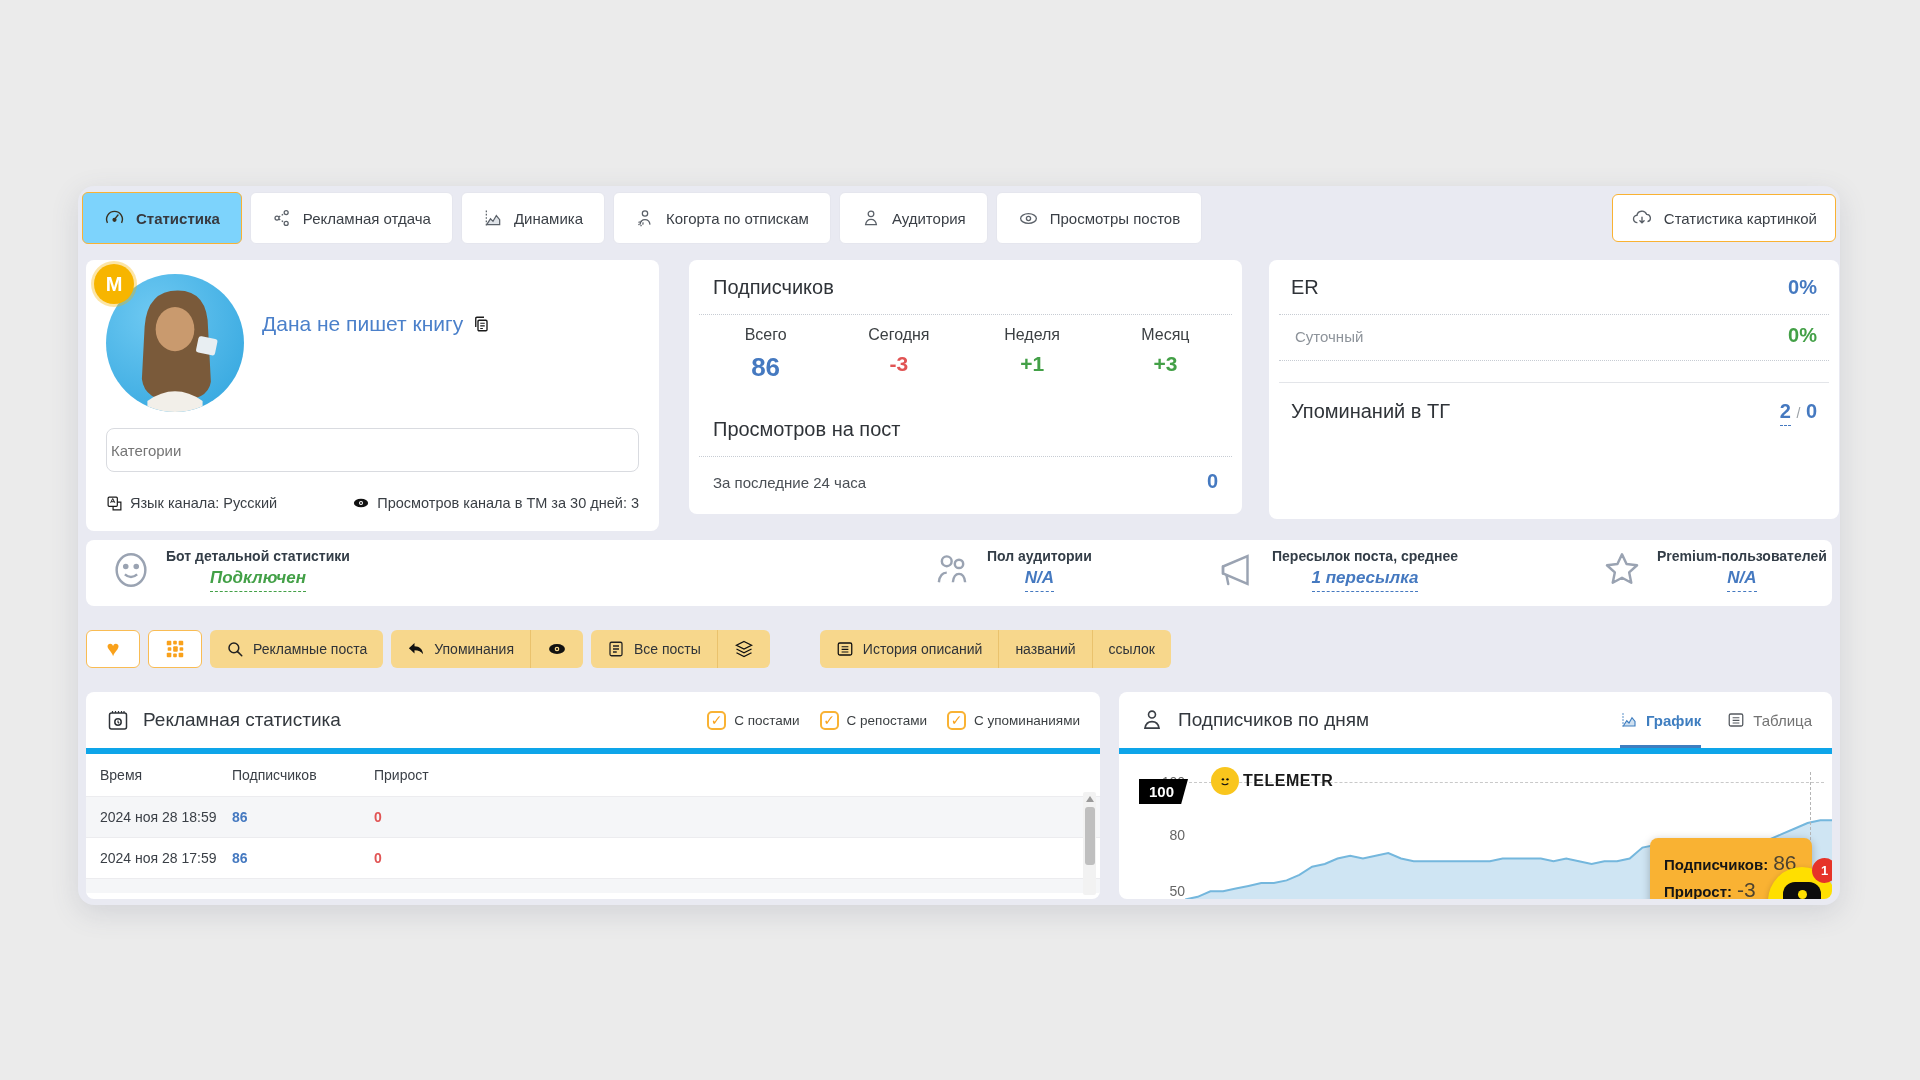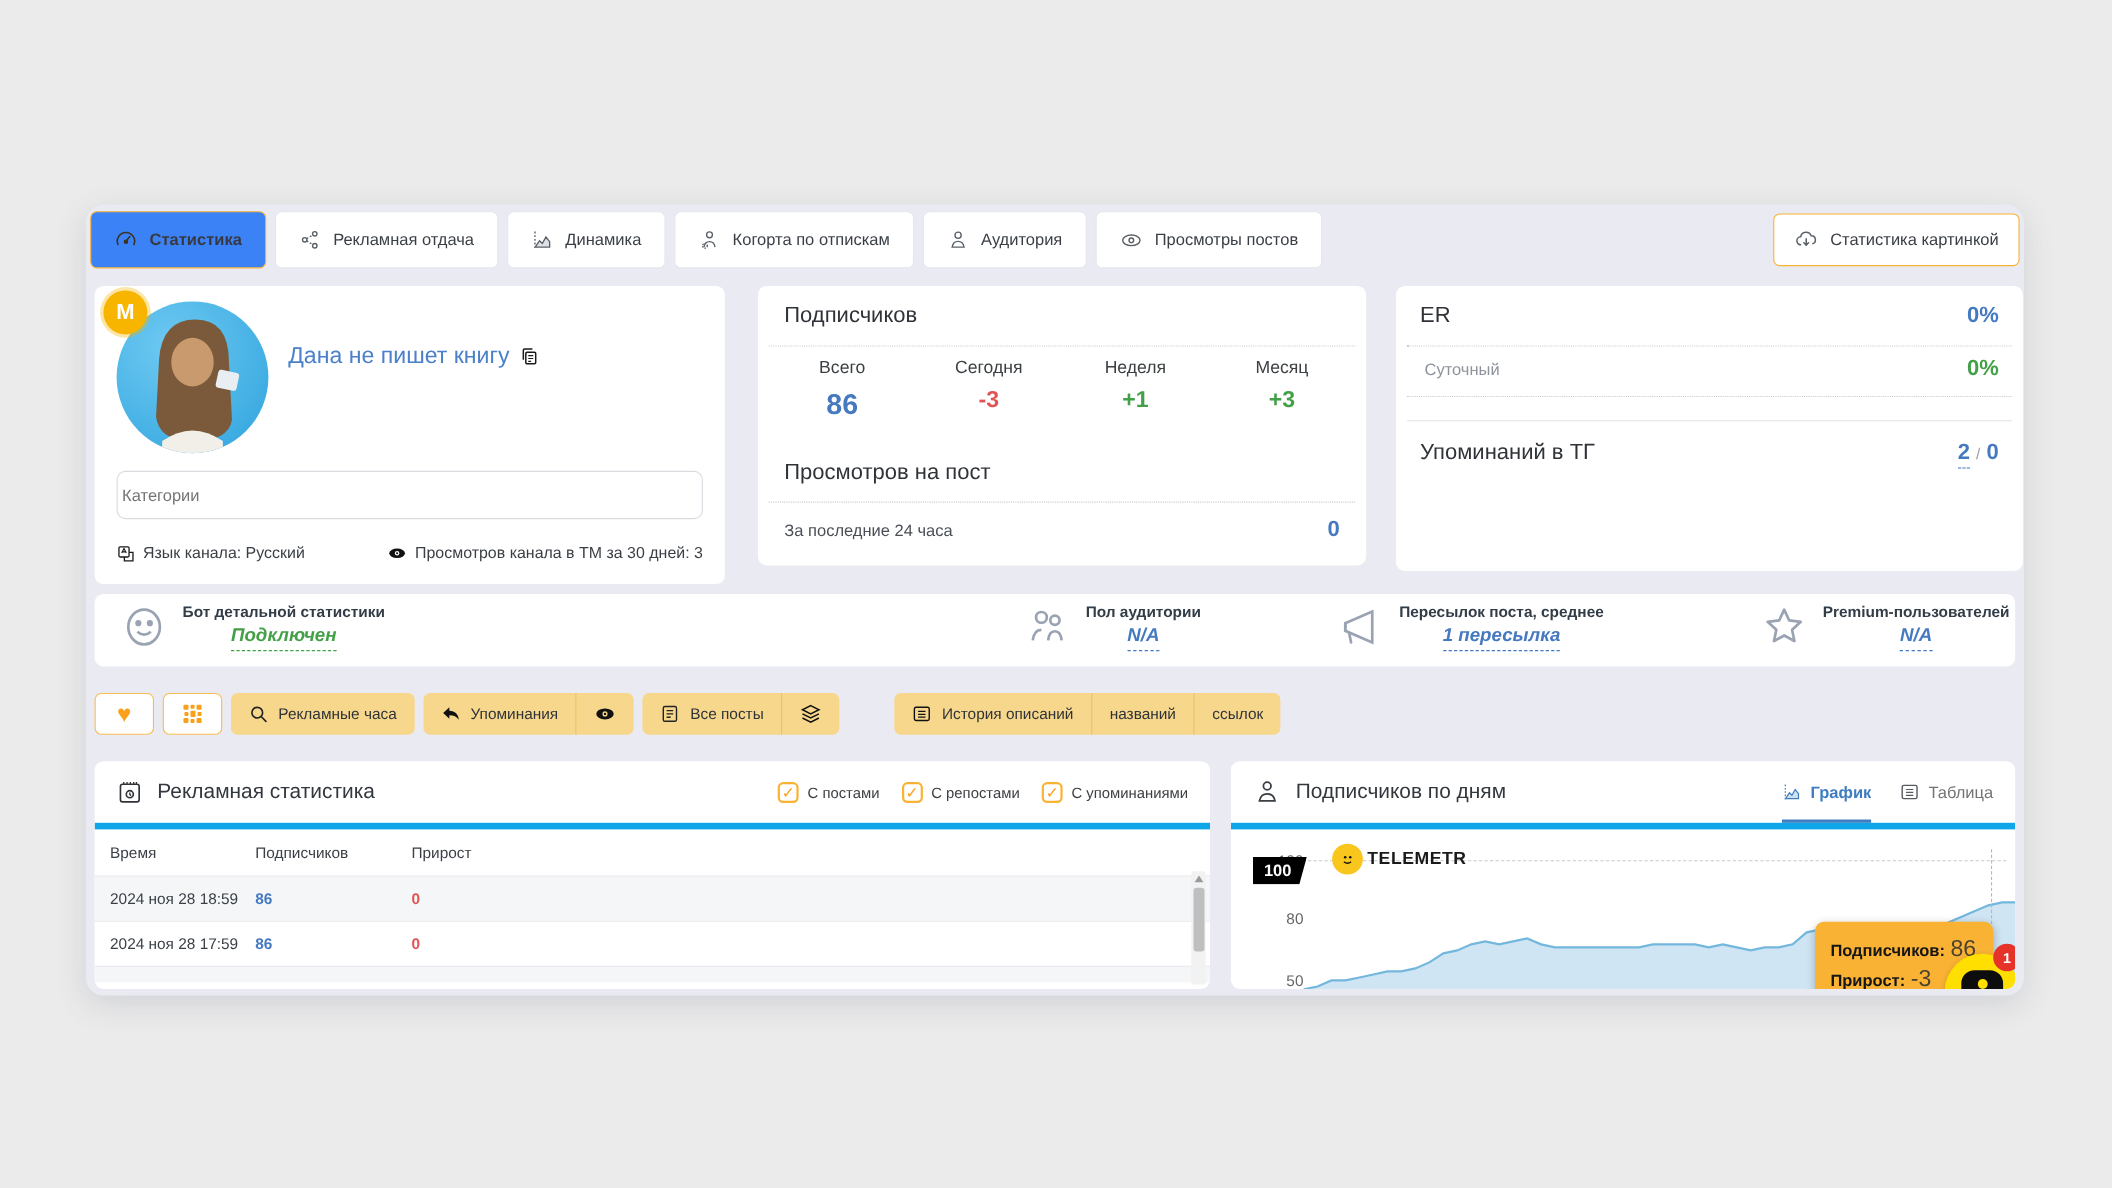--- a/index.html
+++ b/index.html
@@ -4,21 +4,21 @@
 <style>
   html,body{margin:0;padding:0;width:1920px;height:1080px;overflow:hidden;
     font-family:"Liberation Sans","DejaVu Sans",sans-serif;background:#ebebeb;}
   .stage{position:relative;width:1920px;height:1080px;}
   .wrapper{position:absolute;left:78px;top:186px;width:1762px;height:719px;
     background:#e9eaf2;border-radius:16px;box-shadow:0 8px 28px rgba(80,85,110,.16);}
   
   .tabbar{position:absolute;left:4px;top:7px;right:4px;height:50px;display:flex;gap:8px;align-items:center;}
   .tab{height:50px;padding:0 21px;display:inline-flex;align-items:center;gap:11px;background:#fff;
     border:1px solid #e5e6ee;border-radius:6px;font-size:15px;color:#3a3f46;cursor:pointer;white-space:nowrap;}
-  .tab.active{background:#3b82f6;border-color:#f9b233;color:#37393f;font-weight:bold;}
+  .tab.active{background:#7dd3fc;border-color:#f9b233;color:#37393f;font-weight:bold;}
   .img-btn{margin-left:auto;height:46px;padding:0 18px;display:inline-flex;align-items:center;gap:11px;
     background:#fff;border:1px solid #f9b233;border-radius:6px;font-size:15px;color:#3a3f46;cursor:pointer;}
   .ic{flex:none;display:block;}
   
   .card{position:absolute;background:#fff;border-radius:8px;}
   #channel-card{left:8px;top:74px;width:573px;height:271px;}
   #subs-card{left:611px;top:74px;width:553px;height:254px;}
   #er-card{left:1191px;top:74px;width:570px;height:259px;}
   .avatar{position:absolute;left:20px;top:14px;width:138px;height:138px;border-radius:50%;overflow:hidden;
     background:radial-gradient(circle at 35% 30%,#6ec9f2,#2ea3dd);}
@@ -316,21 +316,21 @@
             <rect x="10" y="17" width="4" height="4" rx="1"></rect>
             <rect x="16" y="16" width="5" height="5" rx="1"></rect>
           </svg>
       </div>
       <div class="amber">
         <div class="seg">
           <svg class="ic" width="18" height="18" viewBox="0 0 24 24" fill="none" stroke="#222" stroke-width="2">
               <circle cx="10.5" cy="10.5" r="6.5"></circle>
               <path d="M15.5 15.5L21 21" stroke-linecap="round"></path>
             </svg>
-          <span>Рекламные часа</span>
+          <span>Рекламные поста</span>
         </div>
       </div>
       <div class="amber">
         <div class="seg">
           <svg class="ic" width="18" height="18" viewBox="0 0 24 24" fill="#111">
               <path d="M10 4L2.5 11 10 18v-4.4c5.5 0 8.8 1.7 11.5 5.4-.6-6.7-4.6-10.6-11.5-10.8z"></path>
             </svg>
           <span>Упоминания</span>
         </div>
         <div class="seg">

